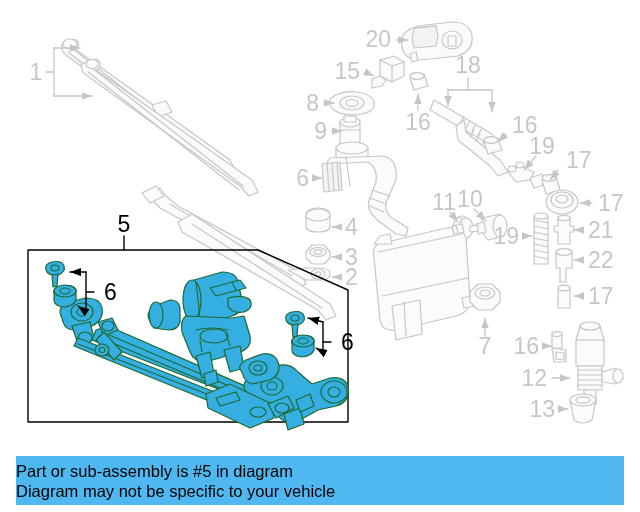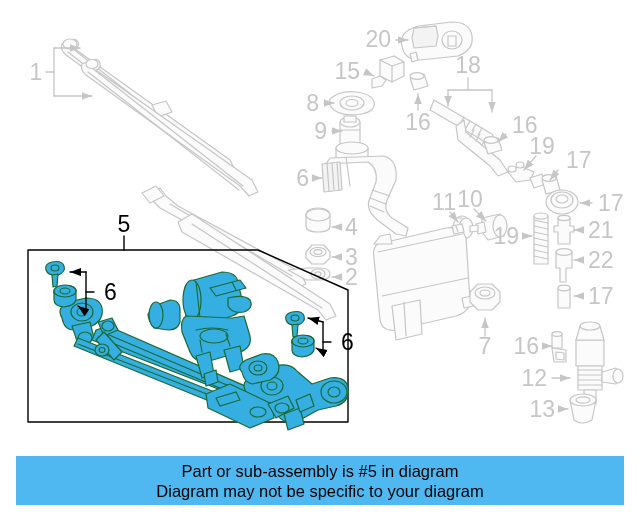--- a/index.html
+++ b/index.html
@@ -31,21 +31,21 @@
   
   #caption-banner {
     position: absolute;
     left: 16px;
     top: 456px;
     width: 608px;
     height: 49px;
     background: #4fb8f0;
     display: flex;
     flex-direction: column;
-    align-items: center;
+    align-items: flex-start;
     justify-content: center;
     box-sizing: border-box;
   }
   #caption-banner .cap-line {
     color: #000000;
     font-family: "Liberation Sans", sans-serif;
     font-size: 16.5px;
     line-height: 20px;
     white-space: nowrap;
     text-align: center;
@@ -440,16 +440,16 @@
       <path class="k" d="M323,322 L323,352"></path>
       <path class="k" d="M323,322 L308,318" marker-end="url(#arrK)"></path>
       <path class="k" d="M323,352 L316,348" marker-end="url(#arrK)"></path>
     </g>
     <text class="lbl-black" x="341" y="350" text-anchor="start">6</text>
 
   </svg>
 
   <div id="caption-banner">
     <div class="cap-line">Part or sub-assembly is #5 in diagram</div>
-    <div class="cap-line">Diagram may not be specific to your diagram</div>
+    <div class="cap-line">Diagram may not be specific to your vehicle</div>
   </div>
 
 </div>
 
 </body></html>

